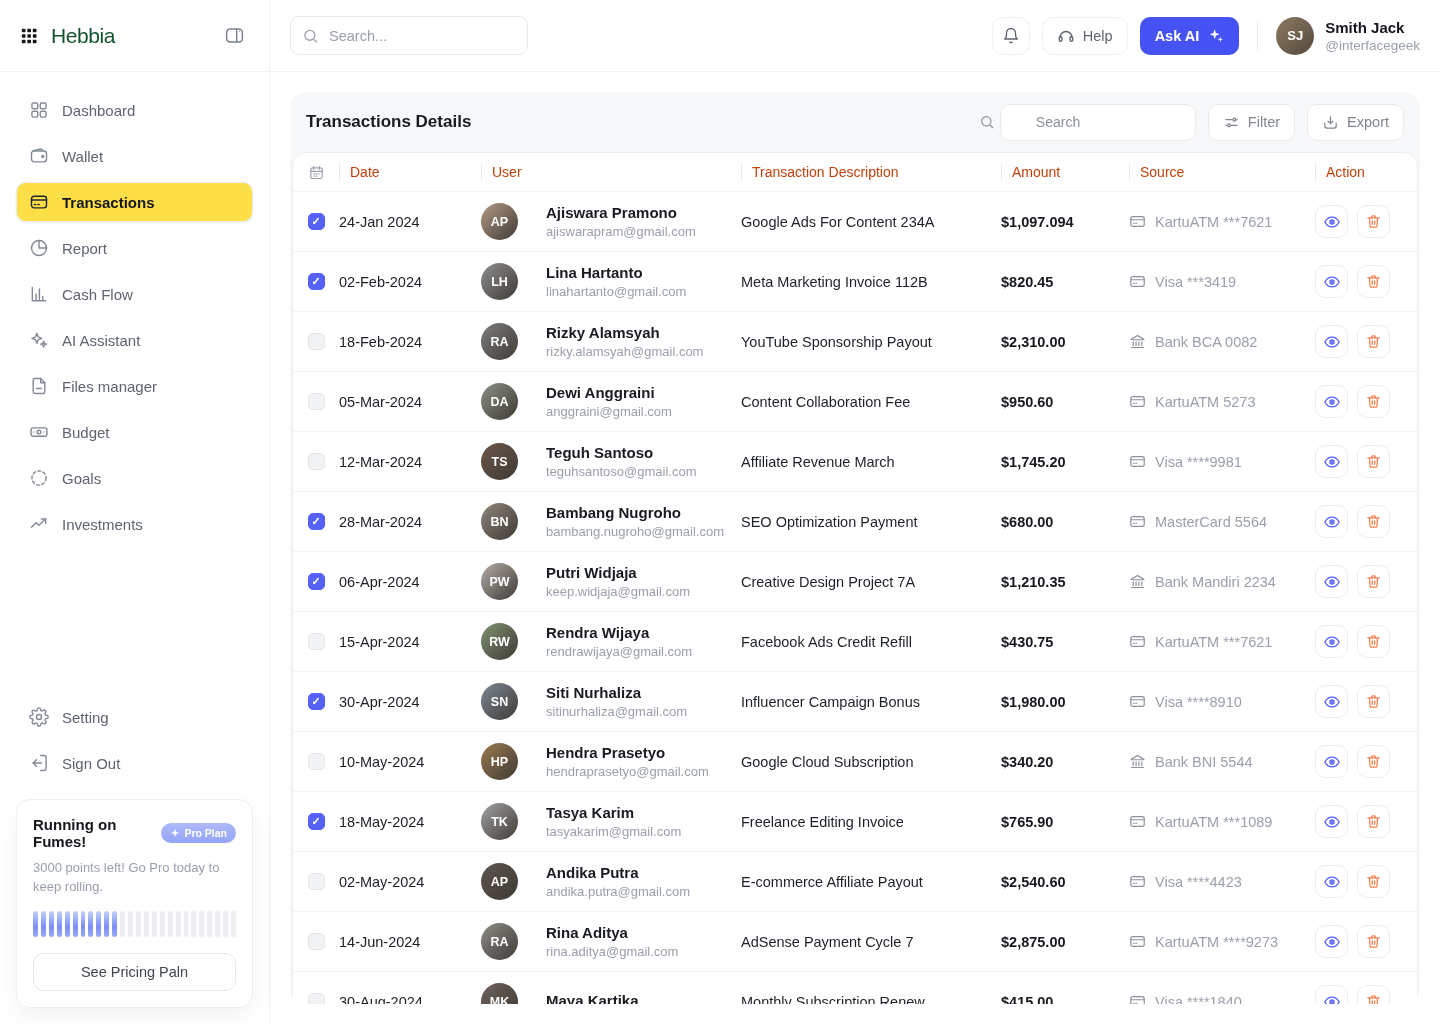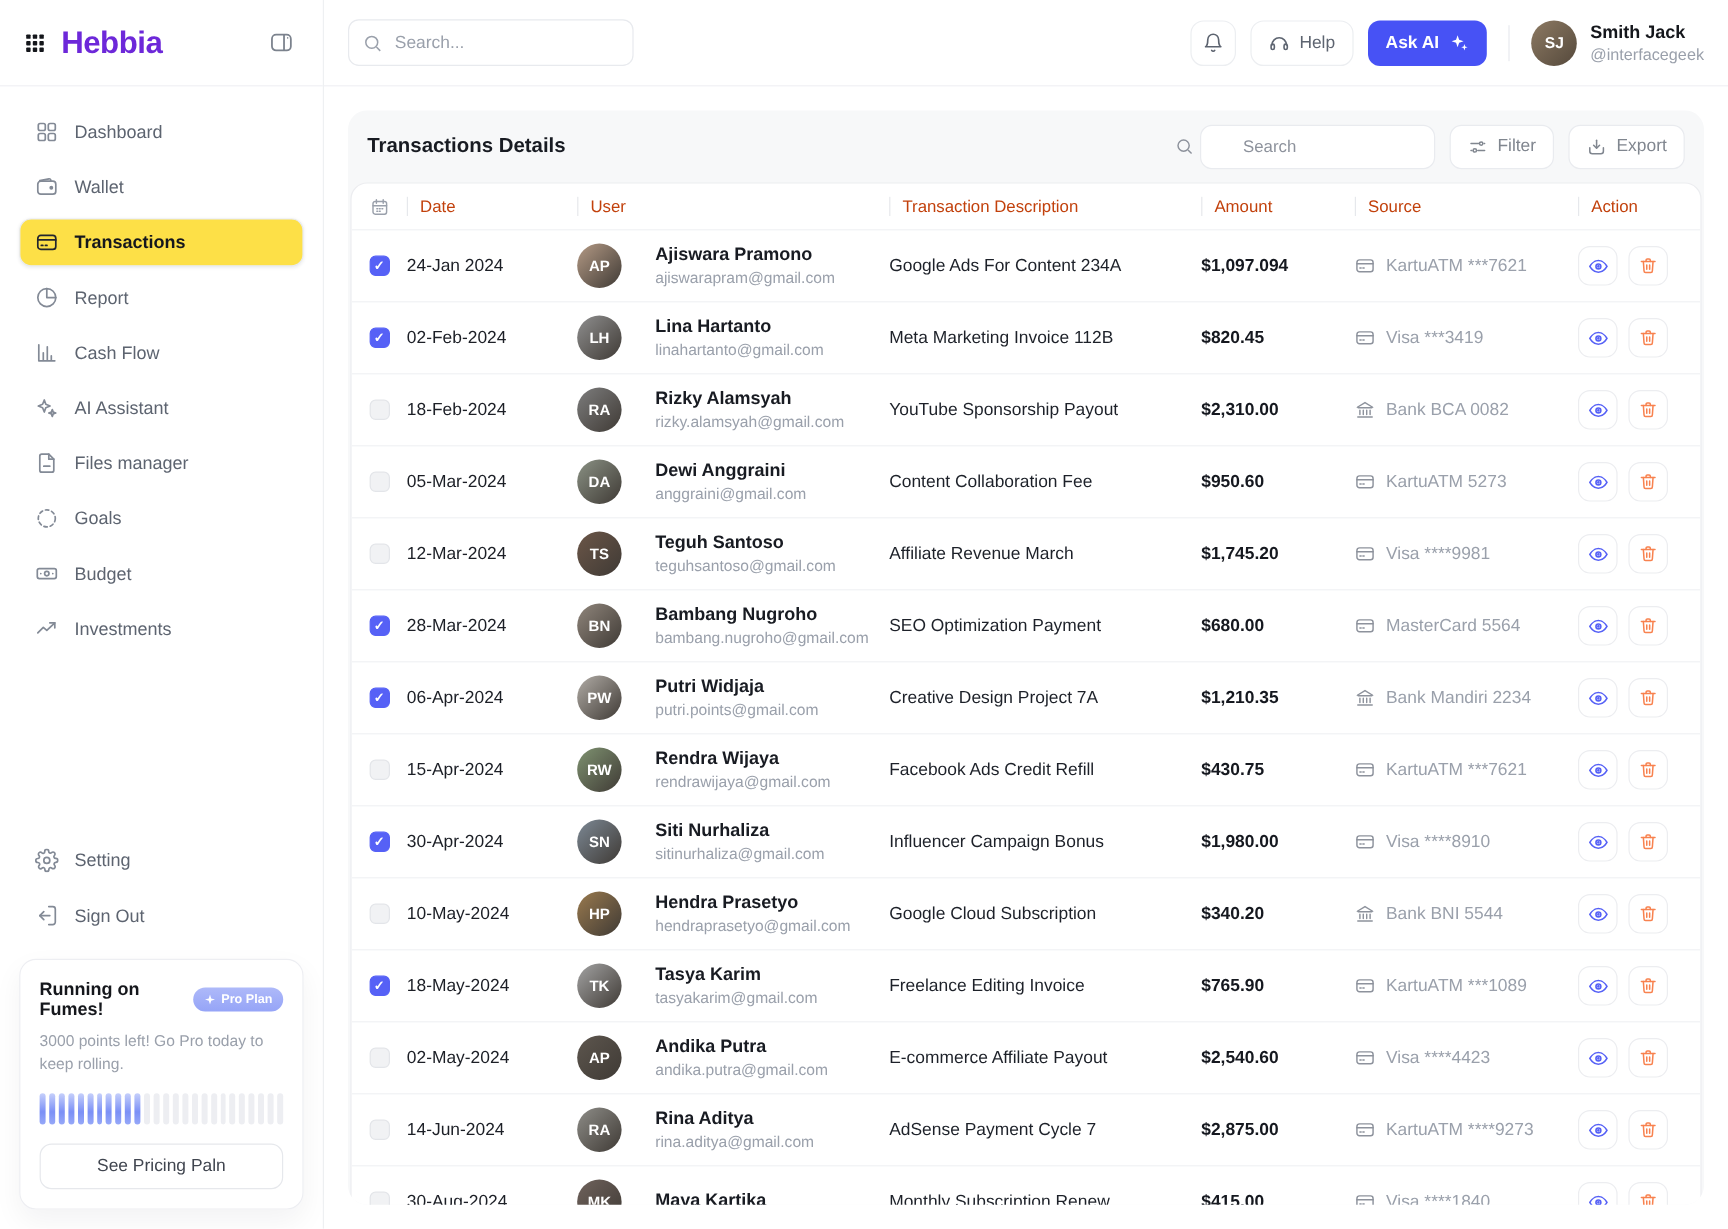--- a/index.html
+++ b/index.html
@@ -7,21 +7,21 @@
     font-family:"Liberation Sans", sans-serif; color:#181b22; }
   body { display:flex; }
   button { font-family:inherit; cursor:pointer; }
 
   
   .sidebar { width:270px; min-width:270px; height:100%; background:#fff;
     border-right:1px solid #eef0f2; display:flex; flex-direction:column; }
   .logo-row { height:72px; border-bottom:1px solid #f0f1f4; display:flex; align-items:center;
     justify-content:space-between; padding:0 20px; }
   .logo { display:flex; align-items:center; gap:9px; }
-  .logo-text { font-size:26px; font-weight:700; letter-spacing:-0.4px; color:#6d28d9; }
+  .logo-text { font-size:21px; font-weight:400; letter-spacing:-0.4px; color:#14532d; }
   .panel-toggle { width:30px; height:30px; border:none; background:transparent; color:#7b828d;
     display:flex; align-items:center; justify-content:center; }
   .nav { padding:18px 16px 0; display:flex; flex-direction:column; gap:6px; }
   .nav-item { display:flex; align-items:center; gap:13px; height:40px; padding:0 12px;
     border-radius:10px; color:#5d6470; font-size:15px; border:1px solid transparent; cursor:pointer; }
   .nav-item .nav-ic { color:#838a96; display:flex; }
   .nav-item.active { background:#fde047; border:1px solid #e9ebef; box-shadow:0 1px 3px rgba(16,24,40,.08);
     color:#15171d; font-weight:700; }
   .nav-item.active .nav-ic { color:#23262e; }
   .side-spacer { flex:1; }
@@ -199,35 +199,35 @@
           <svg width="20" height="20" viewBox="0 0 24 24" fill="none" stroke="currentColor" stroke-width="1.7" stroke-linecap="round" stroke-linejoin="round">
             <path d="M14 3H7a2 2 0 0 0-2 2v14a2 2 0 0 0 2 2h10a2 2 0 0 0 2-2V8z"></path>
             <path d="M14 3v5h5"></path>
             <path d="M9 15h6"></path>
           </svg>
         </span>
     <span class="nav-label">Files manager</span>
   </div>
       <div class="nav-item">
     <span class="nav-ic">
-          <svg width="20" height="20" viewBox="0 0 24 24" fill="none" stroke="currentColor" stroke-width="1.7" stroke-linecap="round" stroke-linejoin="round" stroke-dasharray="3.4 3">
-            <circle cx="12" cy="12" r="8.5"></circle>
-          </svg>
-        </span>
-    <span class="nav-label">Goals</span>
-  </div>
-      <div class="nav-item">
-    <span class="nav-ic">
           <svg width="20" height="20" viewBox="0 0 24 24" fill="none" stroke="currentColor" stroke-width="1.7" stroke-linecap="round" stroke-linejoin="round">
             <rect x="2.5" y="7" width="19" height="10" rx="2"></rect>
             <circle cx="12" cy="12" r="2.2"></circle>
             <path d="M6 12h.01M18 12h.01"></path>
           </svg>
         </span>
     <span class="nav-label">Budget</span>
+  </div>
+      <div class="nav-item">
+    <span class="nav-ic">
+          <svg width="20" height="20" viewBox="0 0 24 24" fill="none" stroke="currentColor" stroke-width="1.7" stroke-linecap="round" stroke-linejoin="round" stroke-dasharray="3.4 3">
+            <circle cx="12" cy="12" r="8.5"></circle>
+          </svg>
+        </span>
+    <span class="nav-label">Goals</span>
   </div>
       <div class="nav-item">
     <span class="nav-ic">
           <svg width="20" height="20" viewBox="0 0 24 24" fill="none" stroke="currentColor" stroke-width="1.7" stroke-linecap="round" stroke-linejoin="round">
             <path d="M3 16l5.5-5.5 3.5 3L20 6"></path>
             <path d="M15 6h5v5"></path>
           </svg>
         </span>
     <span class="nav-label">Investments</span>
   </div>
@@ -660,21 +660,21 @@
   </div>
             <div class="tgrid trow">
     <div class="cell c-check">
                 <span class="cb checked">✓</span>
               </div>
     <div class="cell c-date">06-Apr-2024</div>
     <div class="cell c-user">
       <span class="avatar" style="background: linear-gradient(135deg, rgb(177, 172, 166), rgb(63, 58, 53));">PW</span>
       <span class="uinfo">
         <span class="uname">Putri Widjaja</span>
-        <span class="uemail">putri.points@gmail.com</span>
+        <span class="uemail">keep.widjaja@gmail.com</span>
       </span>
     </div>
     <div class="cell c-desc">Creative Design Project 7A</div>
     <div class="cell c-amount">$1,210.35</div>
     <div class="cell c-source">
       <span class="src-icon">
                   <svg width="17" height="17" viewBox="0 0 24 24" fill="none" stroke="currentColor" stroke-width="1.7" stroke-linecap="round" stroke-linejoin="round">
                     <path d="M3 9l9-5.5L21 9"></path>
                     <path d="M4 9.5h16"></path>
                     <path d="M6 12.5v5M10 12.5v5M14 12.5v5M18 12.5v5"></path>

